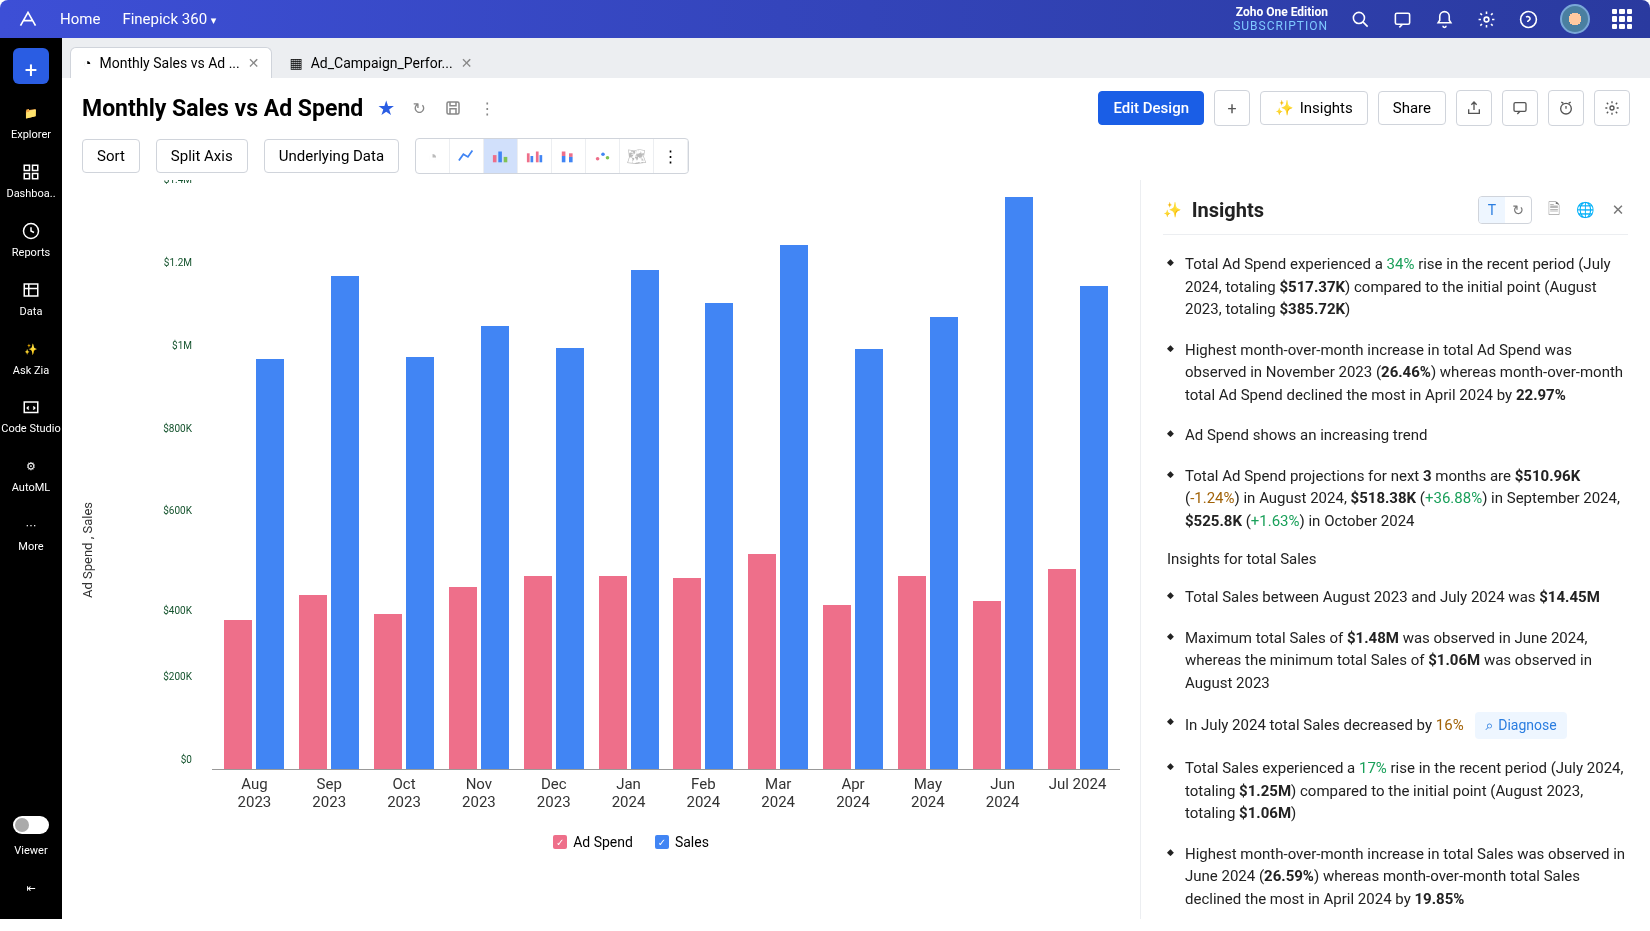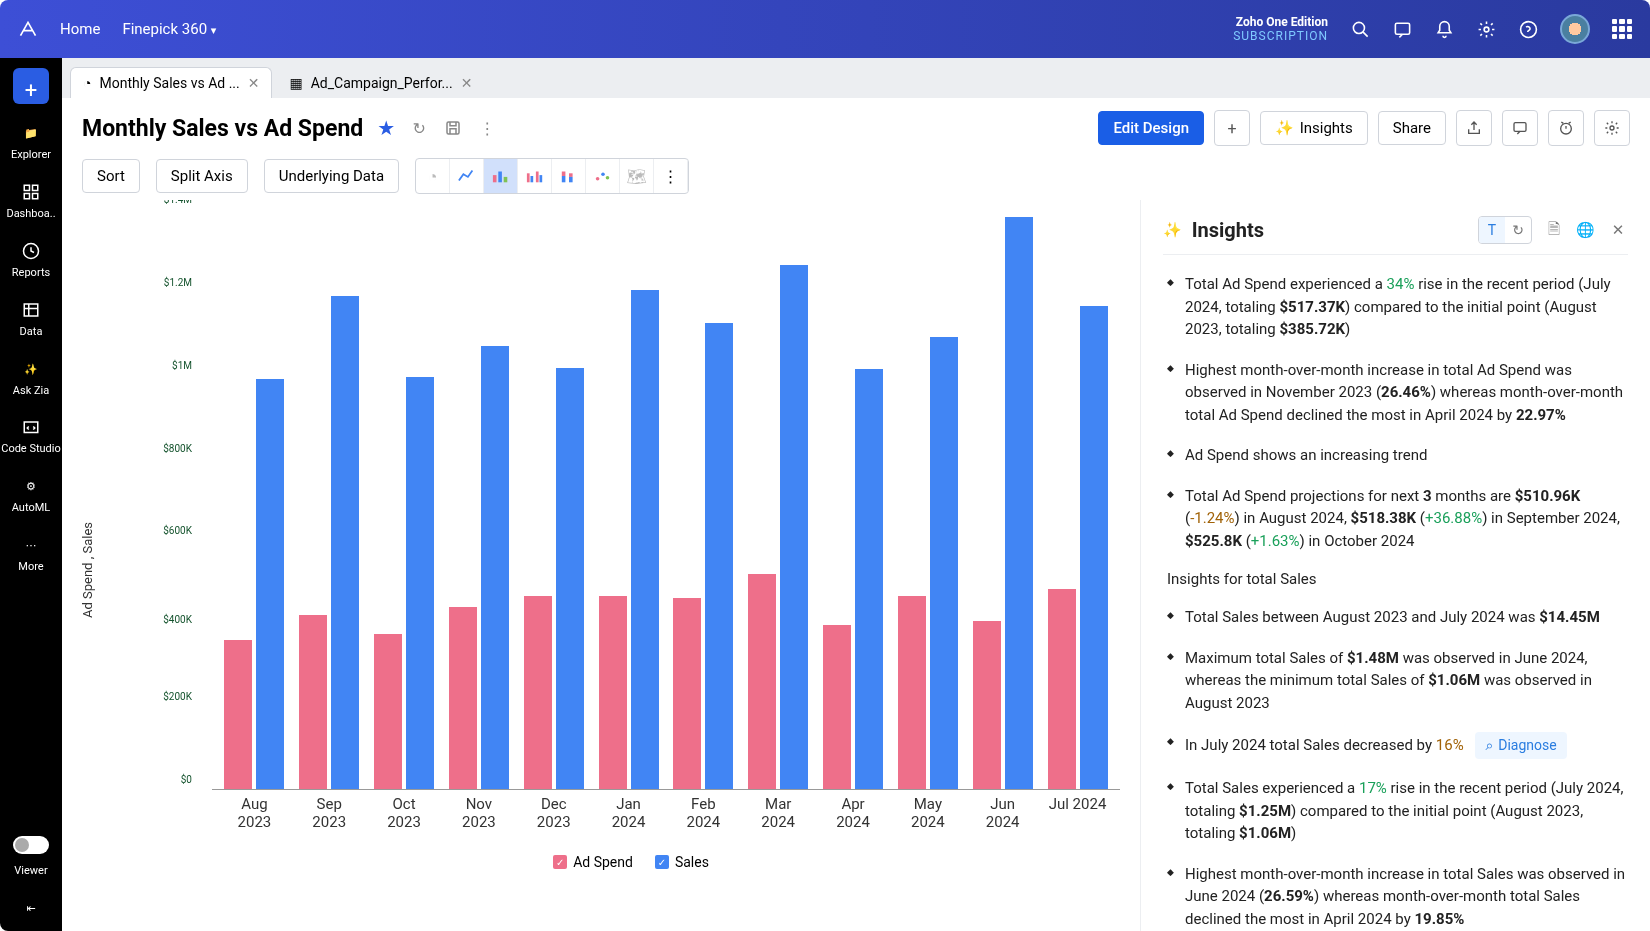--- a/index.html
+++ b/index.html
@@ -1,17 +1,17 @@
 <!DOCTYPE html>
 <html><head>
 <meta charset="utf-8">
 <style>
 *{box-sizing:border-box;margin:0;padding:0;font-family:-apple-system,BlinkMacSystemFont,"Segoe UI",Roboto,sans-serif}
 body{background:#fff;width:1650px;height:931px;overflow:hidden;border-radius:8px}
-.top{height:58px;background:linear-gradient(90deg,#3d4fd6,#2a3a9f);display:flex;align-items:center;padding:0 18px;color:#fff}
+.top{height:38px;background:linear-gradient(90deg,#3d4fd6,#2a3a9f);display:flex;align-items:center;padding:0 18px;color:#fff}
 .top-left{display:flex;align-items:center;gap:22px;font-size:15px}
 .top-right{margin-left:auto;display:flex;align-items:center;gap:22px}
 .edition{text-align:right;font-size:12px;line-height:1.2}
 .edition b{color:#fff;font-weight:700}
 .edition .sub{color:#7fc9ff;letter-spacing:1px;font-weight:400}
 .icn{width:20px;height:20px;display:inline-flex;align-items:center;justify-content:center;cursor:pointer}
 .avatar{width:30px;height:30px;border-radius:50%;background:radial-gradient(circle,#ffc9a0 35%,#4a7fa0 0);border:2px solid #7aa8d8}
 .apps{width:20px;height:20px;display:grid;grid-template-columns:repeat(3,1fr);grid-template-rows:repeat(3,1fr);gap:2px}
 .apps span{background:#fff;border-radius:1px}
 .shell{display:flex;height:881px}
@@ -304,21 +304,21 @@
       </div>
     </div>
 
     <div class="content">
       <div class="chartarea">
         <div class="ylabel">Ad Spend , Sales</div>
         <div class="chart">
           <div class="yaxis" id="yaxis">
               <div class="ytick" style="bottom: 0px;">$0</div>
               <div class="ytick" style="bottom: 82.8571px;">$200K</div>
-              <div class="ytick" style="bottom: 160px;">$400K</div>
+              <div class="ytick" style="bottom: 149px;">$400K</div>
               <div class="ytick" style="bottom: 248.571px;">$600K</div>
               <div class="ytick" style="bottom: 331.429px;">$800K</div>
               <div class="ytick" style="bottom: 414.286px;">$1M</div>
               <div class="ytick" style="bottom: 497.143px;">$1.2M</div>
               <div class="ytick" style="bottom: 580px;">$1.4M</div>
             </div>
           <div class="plot">
             <div class="bars" id="bars">
                 <div class="group">
                   <div class="bar a" style="height: 149.145px;"></div>

